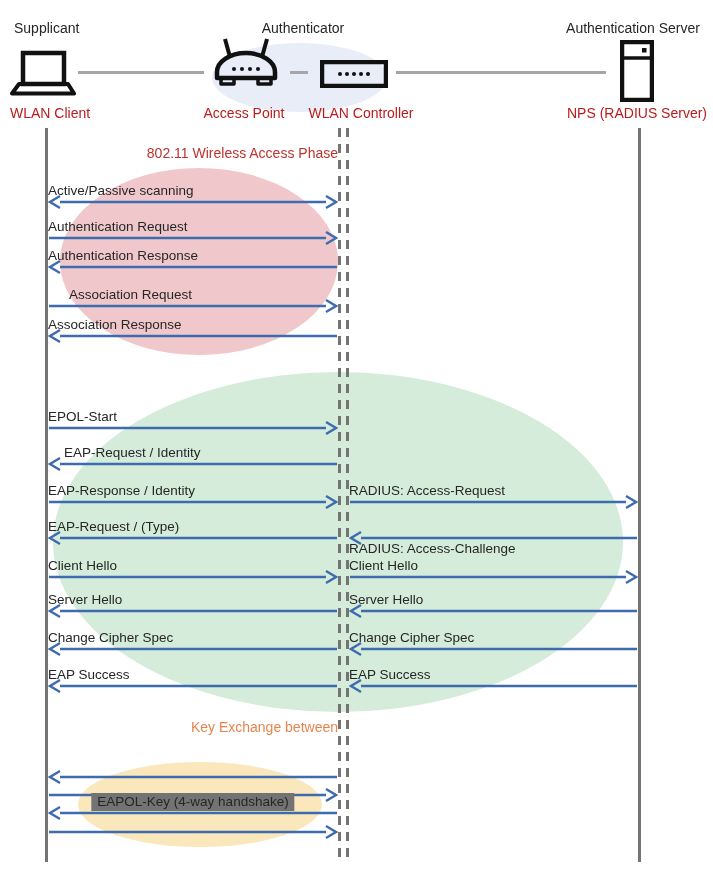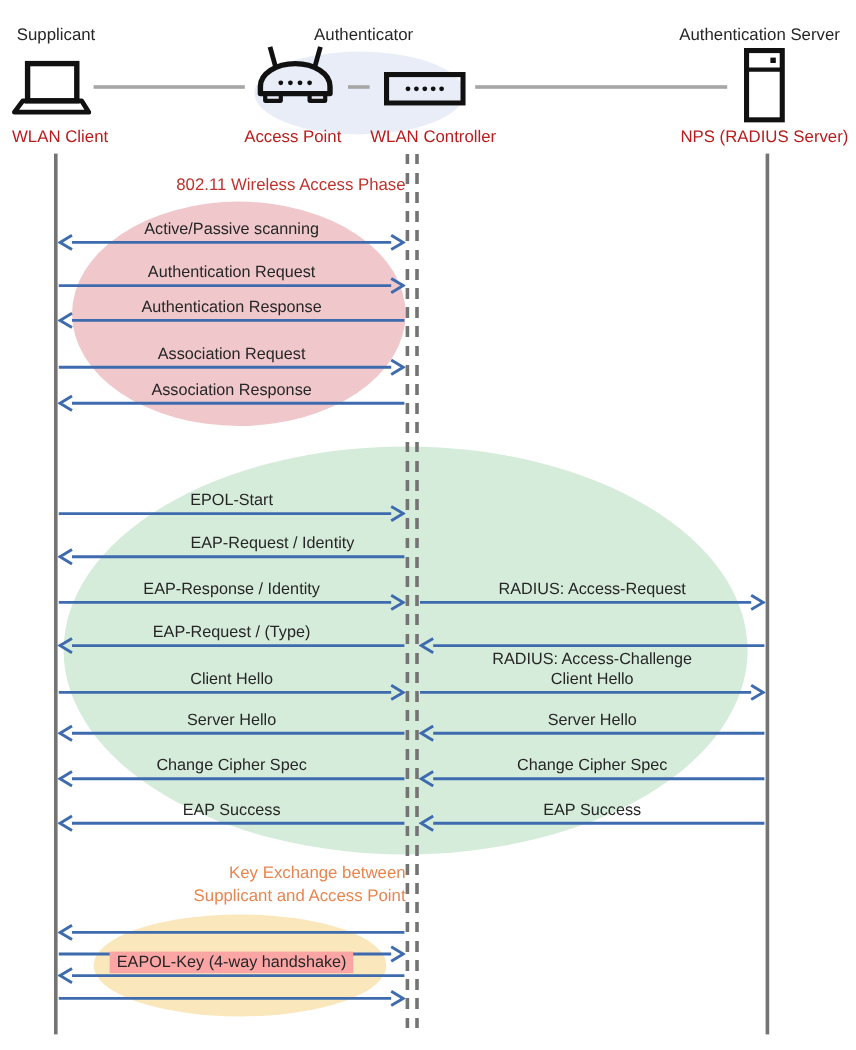--- a/index.html
+++ b/index.html
@@ -17,22 +17,22 @@
   .role-label{position:absolute;top:20px;font-size:14px;color:#262626;z-index:3;white-space:nowrap;}
   .device-label{position:absolute;top:105px;font-size:14px;color:#b91c1c;z-index:3;white-space:nowrap;}
   .centered{text-align:center;}
   .icon{position:absolute;z-index:3;color:var(--icon);}
   .phase-title{position:absolute;left:48px;width:290px;z-index:4;font-size:14px;line-height:19px;
                text-align:right;white-space:nowrap;}
   .phase-title.p1{top:144px;color:var(--phase1-title);}
   .phase-title.p2{top:372px;color:var(--phase2-title);}
   .phase-title.p3{top:718px;color:var(--phase3-title);}
   .msg-label{position:absolute;z-index:4;height:19px;font-size:13.5px;color:var(--message-text);
-             text-align:center;white-space:nowrap;line-height:19px;}
-  .msg-label.boxed{background:#fca5a5;height:18px;line-height:18px;z-index:5;
+             text-align:left;white-space:nowrap;line-height:19px;}
+  .msg-label.boxed{background:#737373;height:18px;line-height:18px;z-index:5;
                    width:auto !important;padding:0 6px;transform:translateX(-50%);}
   .arrow{position:absolute;z-index:3;}
   svg{display:block;}
 </style>
 </head>
 <body>
 
 <div class="canvas">
 
   <div class="ellipse ellipse-authenticator"></div>
@@ -90,21 +90,20 @@
   <div class="device-label centered" style="left:564px;width:146px">NPS (RADIUS Server)</div>
 
   <div class="lifeline solid" style="left:45px"></div>
   <div class="lifeline dashed" style="left:338px"></div>
   <div class="lifeline dashed" style="left:346px"></div>
   <div class="lifeline solid" style="left:638px"></div>
 
   <div class="phase-title p1">802.11 Wireless Access Phase</div>
   <div class="phase-title p3">
     <div>Key Exchange between</div>
-    <div>Supplicant and Access Point</div>
   </div>
 
   <div id="messages">
       <div class="arrow" style="left: 48px; top: 193px; width: 290px; height: 18px;">
         <svg width="290" height="18" stroke="#3E6BAE" fill="none">
           <line x1="12" y1="9" x2="278" y2="9" stroke-width="2.4"></line>
           <polyline points="278,3 288,9 278,15" stroke-width="2.4" fill="none"></polyline>
           <polyline points="12,3 2,9 12,15" stroke-width="2.4" fill="none"></polyline>
         </svg>
       </div>
@@ -122,21 +121,21 @@
           <polyline points="12,3 2,9 12,15" stroke-width="2.4" fill="none"></polyline>
         </svg>
       </div>
       <div class="msg-label" style="left: 48px; width: 290px; top: 246px;">Authentication Response</div>
       <div class="arrow" style="left: 48px; top: 297px; width: 290px; height: 18px;">
         <svg width="290" height="18" stroke="#3E6BAE" fill="none">
           <line x1="1" y1="9" x2="278" y2="9" stroke-width="2.4"></line>
           <polyline points="278,3 288,9 278,15" stroke-width="2.4" fill="none"></polyline>
         </svg>
       </div>
-      <div class="msg-label" style="left: 48px; width: 290px; top: 285px;">Association Request</div>
+      <div class="msg-label" style="left: 48px; width: 290px; top: 285px; padding-left: 21px;">Association Request</div>
       <div class="arrow" style="left: 48px; top: 327px; width: 290px; height: 18px;">
         <svg width="290" height="18" stroke="#3E6BAE" fill="none">
           <line x1="12" y1="9" x2="289" y2="9" stroke-width="2.4"></line>
           <polyline points="12,3 2,9 12,15" stroke-width="2.4" fill="none"></polyline>
         </svg>
       </div>
       <div class="msg-label" style="left: 48px; width: 290px; top: 315px;">Association Response</div>
       <div class="arrow" style="left: 48px; top: 419px; width: 290px; height: 18px;">
         <svg width="290" height="18" stroke="#3E6BAE" fill="none">
           <line x1="1" y1="9" x2="278" y2="9" stroke-width="2.4"></line>

